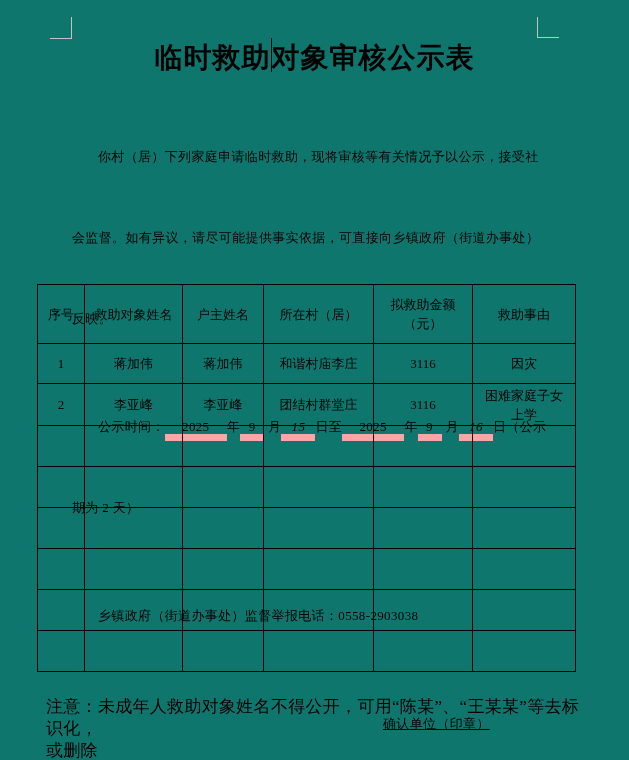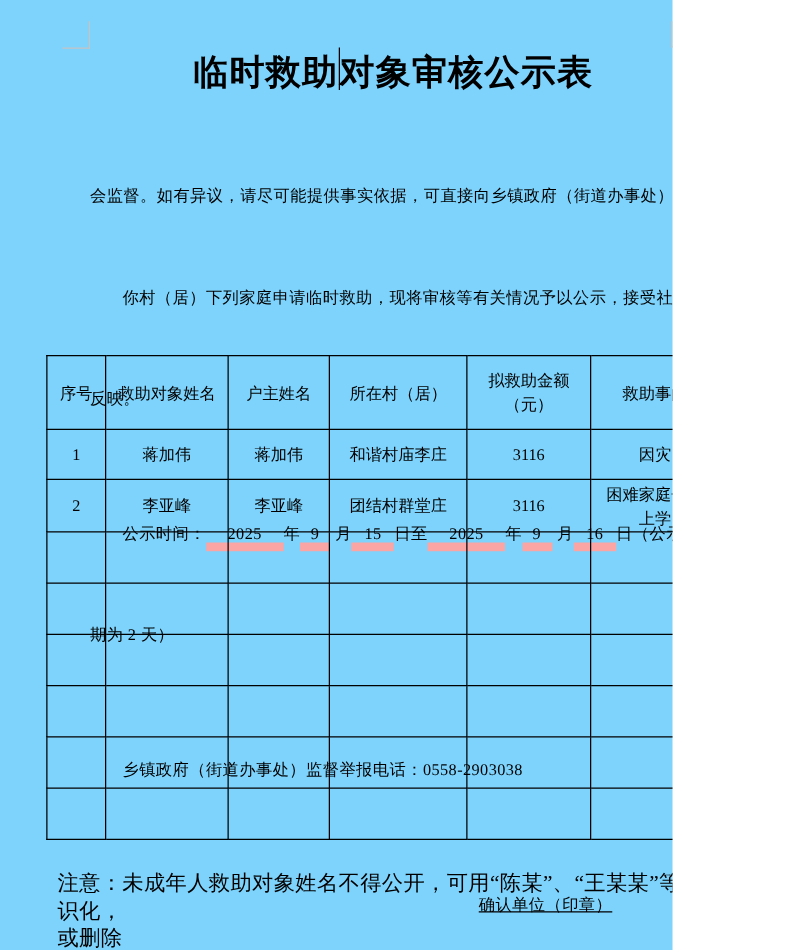--- a/index.html
+++ b/index.html
@@ -1,23 +1,23 @@
 <!DOCTYPE html>
 <html><head>
 <meta charset="utf-8">
 <style>
   * { margin: 0; padding: 0; box-sizing: border-box; }
   html, body { background: #ffffff; }
   body { font-family: "Liberation Serif", "DejaVu Serif", serif; color: #000; }
 
   .page {
     position: relative;
-    width: 538px;
+    width: 629px;
     height: 760px;
-    background: #7dd3fc;
+    background: #0f766e;
     overflow: hidden;
   }
 
   
   .crop-tl {
     position: absolute;
     left: 50px; top: 17px;
     width: 22px; height: 22px;
     border-right: 1px solid #c4c4c4;
     border-bottom: 1px solid #c4c4c4;
@@ -60,21 +60,21 @@
   .indent { padding-left: 26px; }
 
   .blank {
     display: inline-block;
     border-bottom: 7px solid #fca5a5;
     text-align: center;
     line-height: 15px;
   }
   .blank.y { min-width: 62px; }
   .blank.m { min-width: 24px; }
-  .blank.d { min-width: 34px; }
+  .blank.d { min-width: 34px; font-style: italic; }
   .unit { margin-left: 4px; }
 
   .confirm { padding-left: 311px; white-space: pre; text-decoration: underline; }
 
   table.notice {
     position: absolute;
     left: 37px; top: 284px;
     width: 538px;
     border-collapse: collapse;
     table-layout: fixed;
@@ -107,22 +107,22 @@
 <body>
 
 <div class="page">
 
   <div class="crop-tl"></div>
   <div class="crop-tr"></div>
 
   <div class="title"><span>临时救助</span><span class="caret"></span><span>对象审核公示表</span></div>
 
   <div class="bodytext">
+    <div class="line indent">你村（居）下列家庭申请临时救助，现将审核等有关情况予以公示，接受社</div>
     <div class="line">会监督。如有异议，请尽可能提供事实依据，可直接向乡镇政府（街道办事处）</div>
-    <div class="line indent">你村（居）下列家庭申请临时救助，现将审核等有关情况予以公示，接受社</div>
     <div class="line">反映。</div>
 
     <div class="line indent"><span>公示时间：</span><span class="blank y">2025</span><span>年</span><span class="blank m">9</span><span class="unit">月</span><span class="blank d">15</span><span>日至</span><span class="blank y">2025</span><span>年</span><span class="blank m">9</span><span class="unit">月</span><span class="blank d">16</span><span>日（公示</span></div>
     <div class="line">期为 2 天）</div>
 
     <div class="line indent"><span>乡镇政府（街道办事处）监督举报电话：</span><span>0558-2903038</span></div>
 
     <div class="line confirm">确认单位（印章）</div>
     
   </div>

